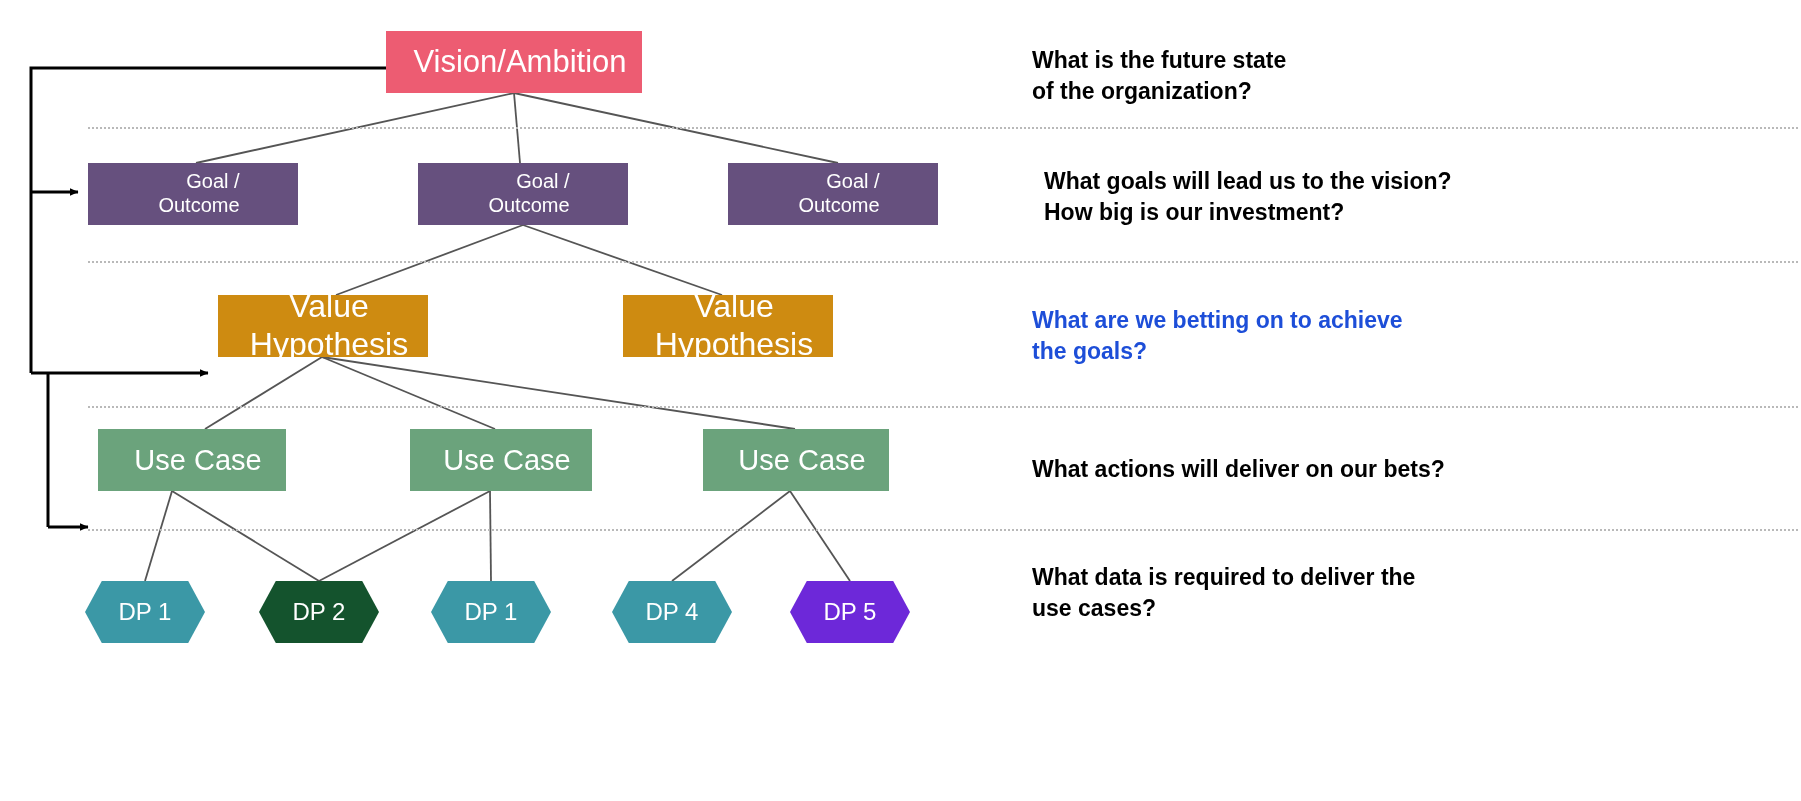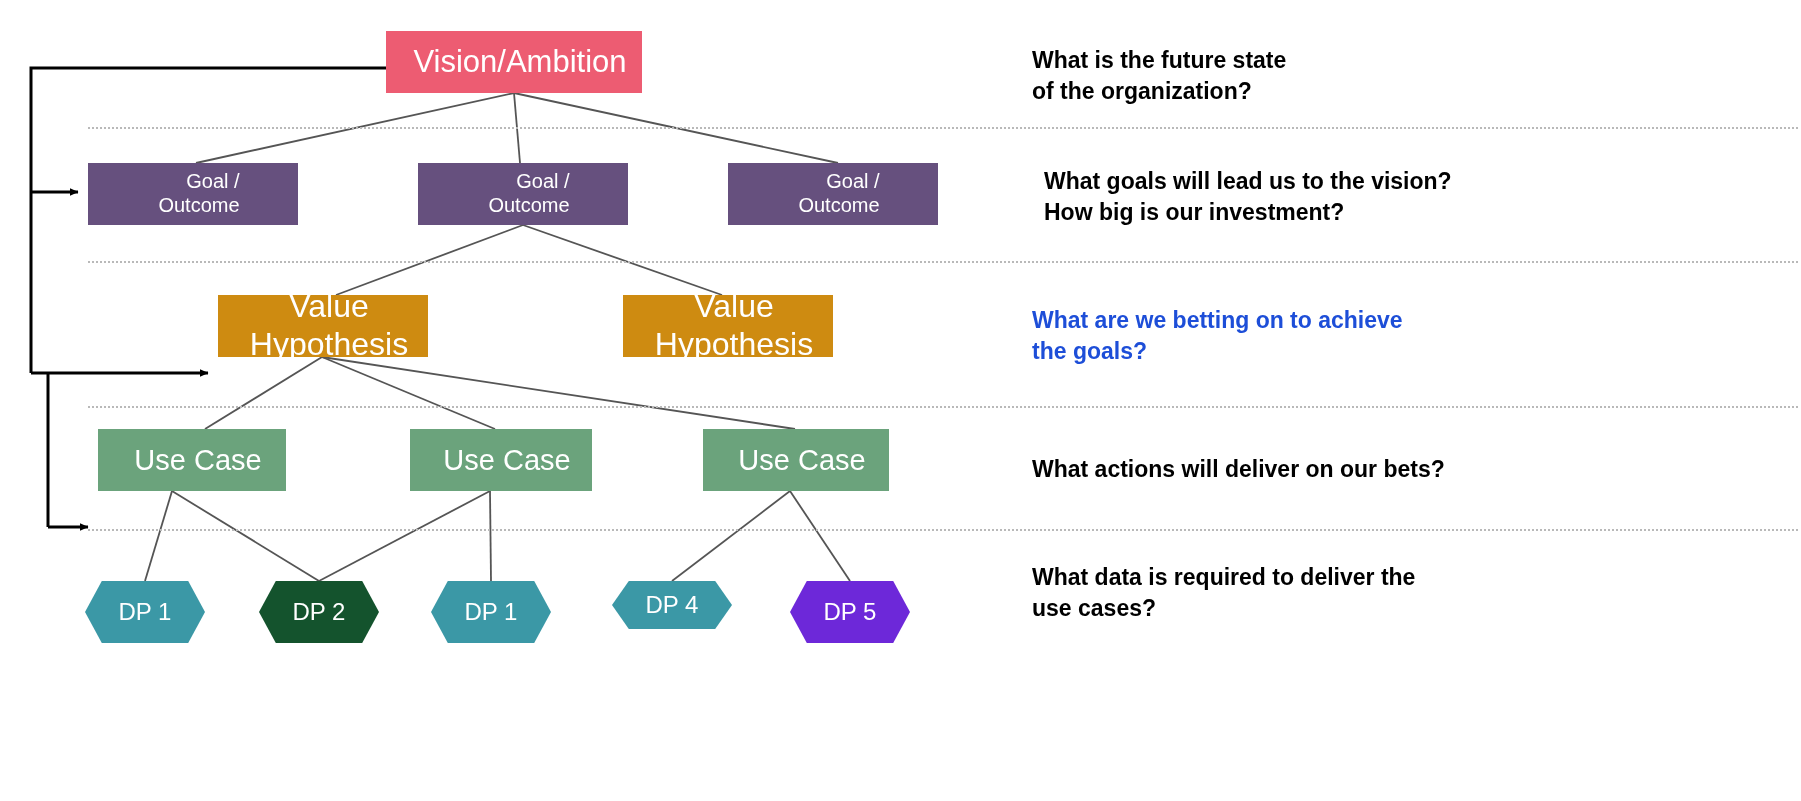--- a/index.html
+++ b/index.html
@@ -137,21 +137,21 @@
       <div class="node node-value" style="left: 218px; top: 295px; width: 210px; height: 62px; background: rgb(206, 139, 17); color: rgb(255, 255, 255);">Value
 Hypothesis</div>
       <div class="node node-value" style="left: 623px; top: 295px; width: 210px; height: 62px; background: rgb(206, 139, 17); color: rgb(255, 255, 255);">Value
 Hypothesis</div>
       <div class="node node-usecase" style="left: 98px; top: 429px; width: 188px; height: 62px; background: rgb(107, 163, 124); color: rgb(255, 255, 255);">Use Case</div>
       <div class="node node-usecase" style="left: 410px; top: 429px; width: 182px; height: 62px; background: rgb(107, 163, 124); color: rgb(255, 255, 255);">Use Case</div>
       <div class="node node-usecase" style="left: 703px; top: 429px; width: 186px; height: 62px; background: rgb(107, 163, 124); color: rgb(255, 255, 255);">Use Case</div>
       <div class="hex" style="left: 85px; top: 581px; width: 120px; height: 62px; background: rgb(59, 152, 166); color: rgb(255, 255, 255);">DP 1</div>
       <div class="hex" style="left: 259px; top: 581px; width: 120px; height: 62px; background: #14532d; color: rgb(255, 255, 255);">DP 2</div>
       <div class="hex" style="left: 431px; top: 581px; width: 120px; height: 62px; background: rgb(59, 152, 166); color: rgb(255, 255, 255);">DP 1</div>
-      <div class="hex" style="left: 612px; top: 581px; width: 120px; height: 48px; background: rgb(59, 152, 166); color: rgb(255, 255, 255);">DP 4</div>
+      <div class="hex" style="left: 612px; top: 581px; width: 120px; height: 62px; background: rgb(59, 152, 166); color: rgb(255, 255, 255);">DP 4</div>
       <div class="hex" style="left: 790px; top: 581px; width: 120px; height: 62px; background: #6d28d9; color: rgb(255, 255, 255);">DP 5</div>
     </div>
 
   <div id="questions-layer">
       <div class="question" style="left: 1032px; top: 45px; color: rgb(0, 0, 0);">What is the future state
 of the organization?</div>
       <div class="question" style="left: 1032px; top: 166px; color: rgb(0, 0, 0); margin-left: 12px;">What goals will lead us to the vision?
 How big is our investment?</div>
       <div class="question" style="left: 1032px; top: 305px; color: #1d4ed8;">What are we betting on to achieve
 the goals?</div>

